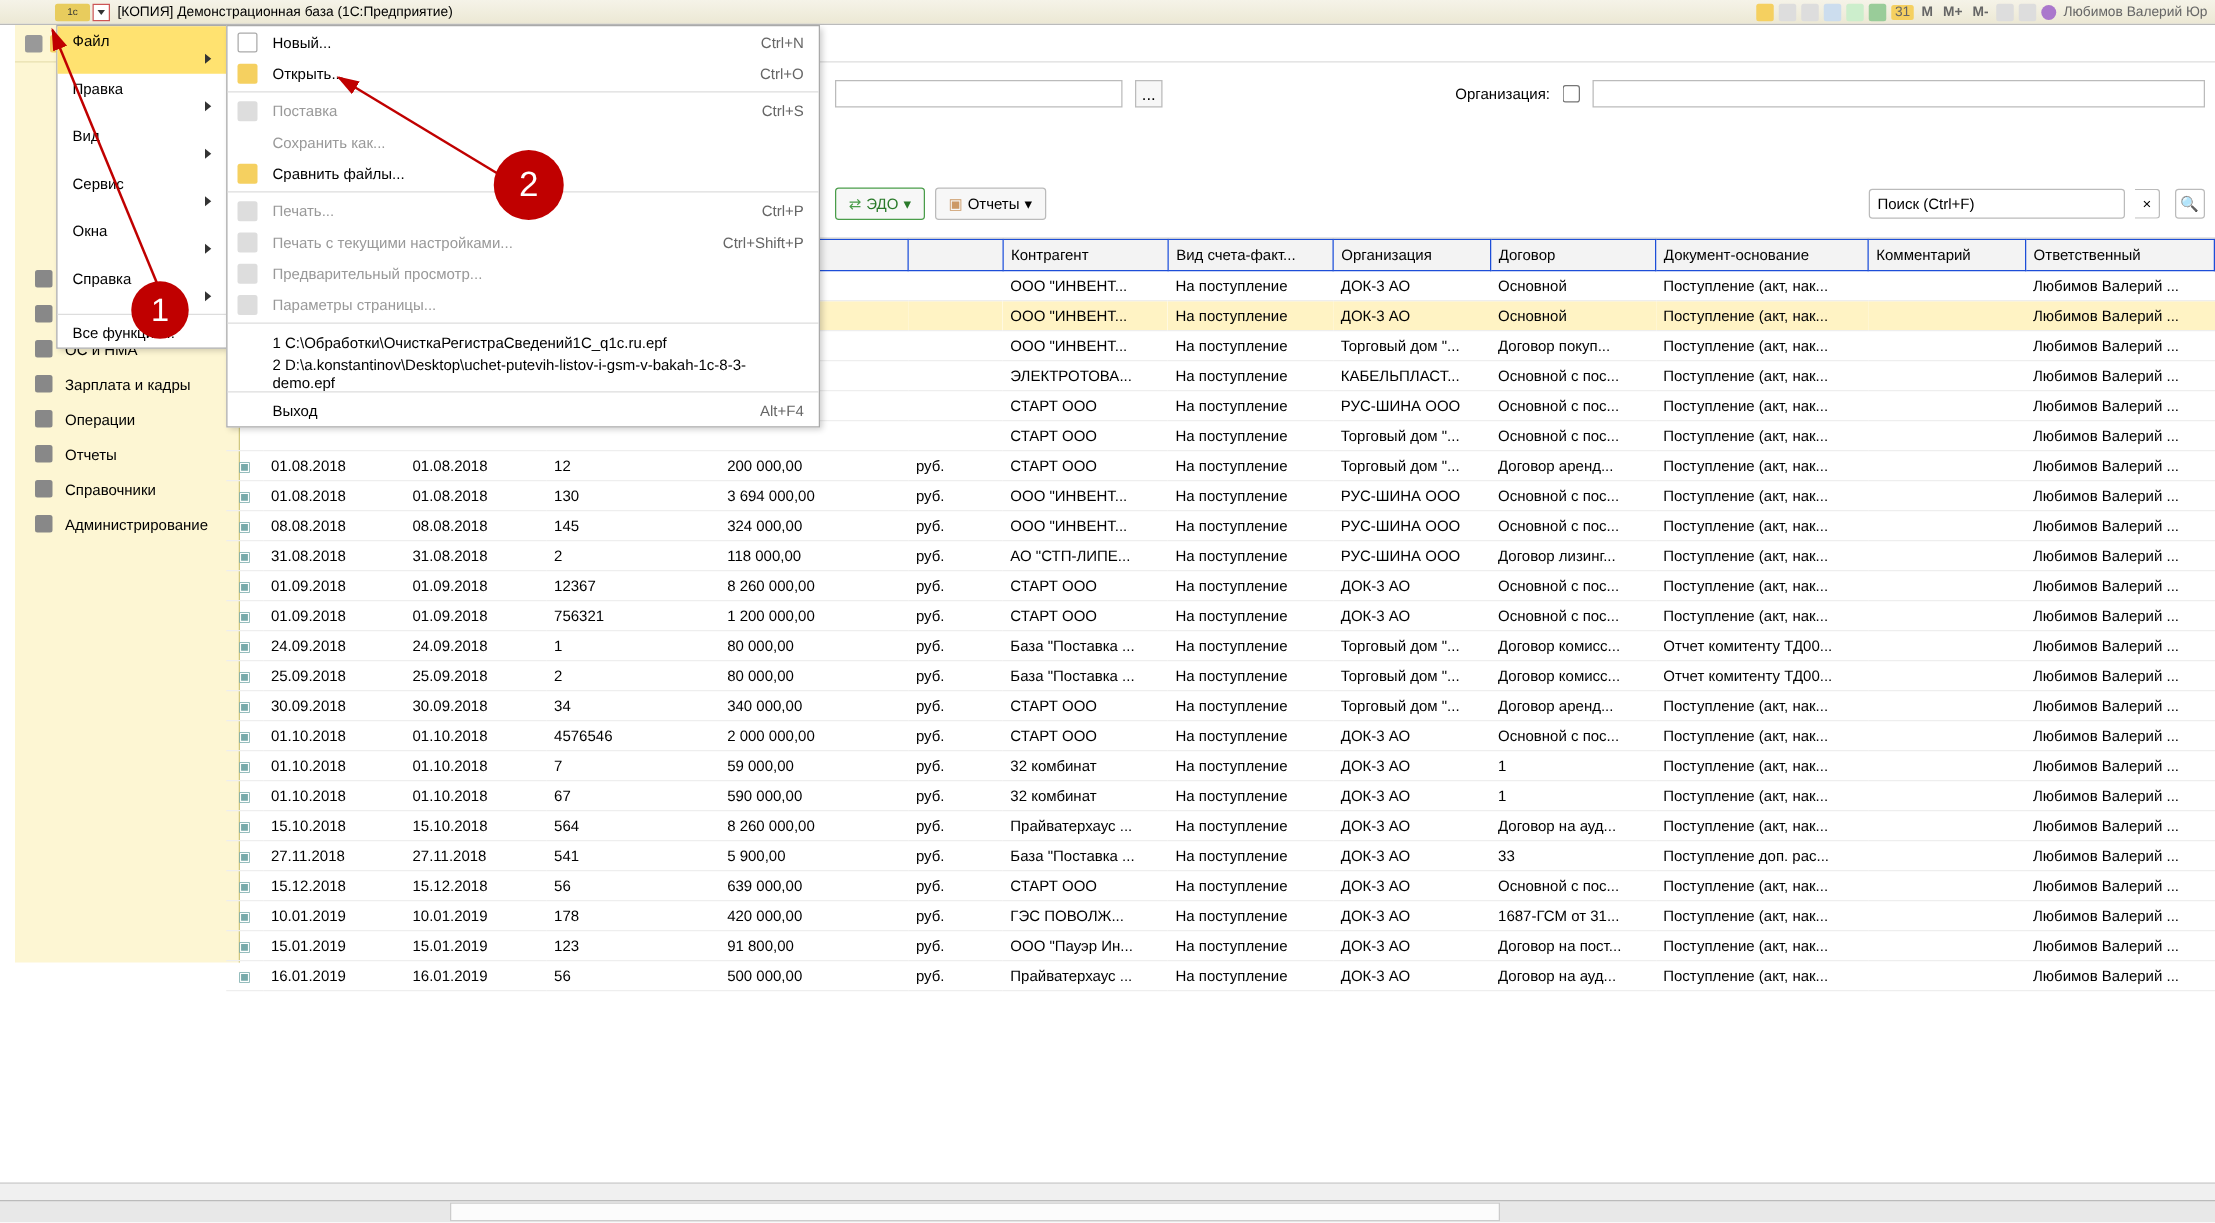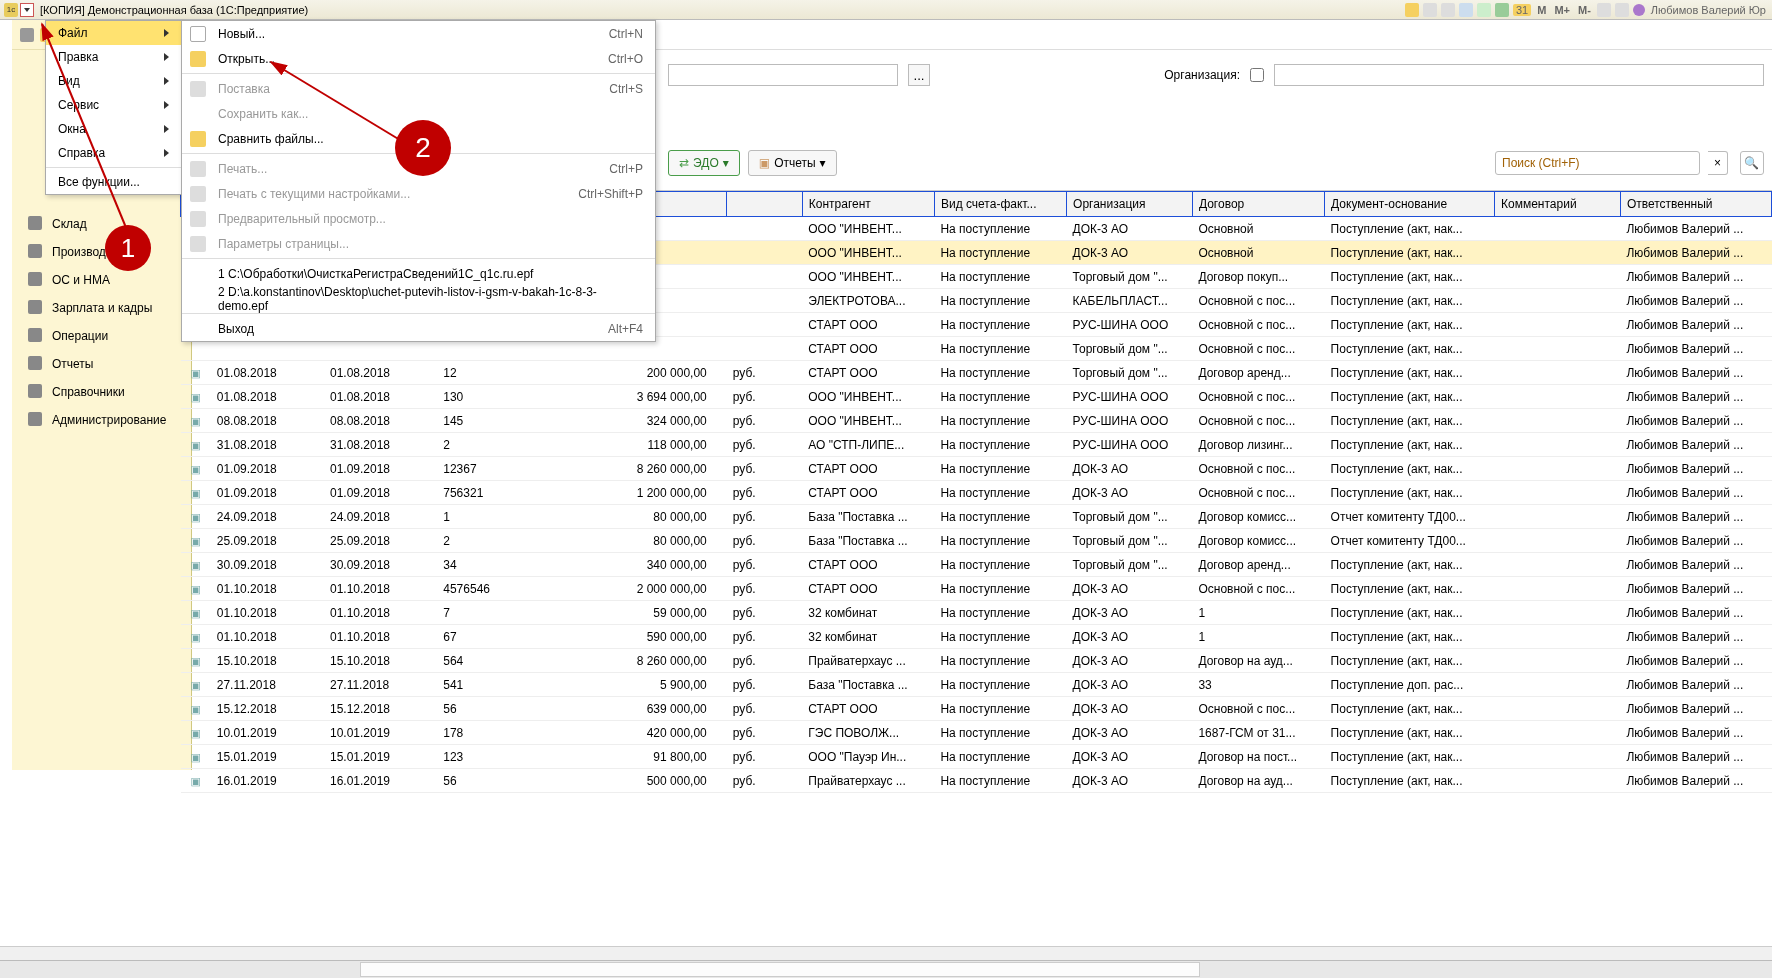--- a/index.html
+++ b/index.html
@@ -1,30 +1,30 @@
 <!DOCTYPE html>
 <html><head>
 <meta charset="utf-8">
 <style>
 * { box-sizing: border-box; margin: 0; padding: 0; }
 body { font-family: Arial, sans-serif; font-size: 12px; background: #fff; overflow: hidden; width: 1772px; height: 978px; position: relative; }
 
 
 .titlebar { height: 20px; background: linear-gradient(#f5f3e8, #ece8d4); border-bottom: 1px solid #bbb; display: flex; align-items: center; padding: 0 4px; font-size: 11px; }
-.titlebar .logo { width: 14px; height: 14px; background: #e8cc5d; border-radius: 2px; margin-right: 2px; display: inline-flex; align-items: center; justify-content: center; font-size: 8px; color: #333; }
+.titlebar .logo { width: 28px; height: 14px; background: #e8cc5d; border-radius: 2px; margin-right: 2px; display: inline-flex; align-items: center; justify-content: center; font-size: 8px; color: #333; margin-left: 40px; }
 .titlebar .dropdown-btn { width: 14px; height: 14px; border: 1px solid #c55; background: #fff; margin-right: 6px; position: relative; }
 .titlebar .dropdown-btn::after { content: ''; position: absolute; top: 4px; left: 3px; border-left: 3px solid transparent; border-right: 3px solid transparent; border-top: 4px solid #333; }
 .titlebar .right-icons { margin-left: auto; display: flex; gap: 4px; align-items: center; }
 .titlebar .right-icons span { font-size: 11px; color: #666; padding: 0 2px; }
 .titlebar .m-btn { font-weight: bold; color: #777; padding: 0 3px; }
 .titlebar .avatar { width: 12px; height: 12px; background: #a7c; border-radius: 50%; }
 
 
 .main-menu { position: absolute; top: 20px; left: 45px; width: 137px; background: #fff; border: 1px solid #aaa; box-shadow: 2px 2px 5px rgba(0,0,0,.2); z-index: 100; }
-.main-menu .item { padding: 5px 12px; font-size: 12px; position: relative; display: flex; align-items: flex-start; }
+.main-menu .item { padding: 5px 12px; font-size: 12px; position: relative; display: flex; align-items: flex-start; flex-direction: column; }
 .main-menu .item.active { background: #ffe270; }
 .main-menu .item .arrow { margin-left: auto; }
 .main-menu .item .arrow::after { content: ''; border-left: 5px solid #333; border-top: 4px solid transparent; border-bottom: 4px solid transparent; display: inline-block; }
 .main-menu .separator { border-top: 1px solid #ddd; margin: 2px 0; }
 
 
 .submenu { position: absolute; top: 20px; left: 181px; width: 475px; background: #fff; border: 1px solid #aaa; box-shadow: 2px 2px 5px rgba(0,0,0,.2); z-index: 101; }
 .submenu .item { padding: 5px 12px 5px 36px; font-size: 12px; display: flex; align-items: center; position: relative; height: 25px; }
 .submenu .item .icon-slot { position: absolute; left: 8px; width: 16px; height: 16px; }
 .submenu .item .shortcut { margin-left: auto; color: #666; }
@@ -43,31 +43,31 @@
 .filter-bar { height: 50px; padding: 10px 8px; display: flex; align-items: center; gap: 10px; font-size: 12px; }
 .filter-bar input.period { width: 230px; height: 22px; border: 1px solid #bbb; padding: 0 6px; }
 .filter-bar .dots { width: 22px; height: 22px; border: 1px solid #bbb; background: #f7f7f7; }
 .filter-bar label { margin-left: auto; }
 .filter-bar input[type=checkbox] { width: 14px; height: 14px; }
 .filter-bar .org-input { width: 490px; height: 22px; border: 1px solid #bbb; }
 
 .doc-toolbar { height: 35px; padding: 4px 8px; display: flex; align-items: center; gap: 8px; margin-top:45px;}
 .doc-toolbar .btn { height: 26px; padding: 0 10px; border: 1px solid #bbb; border-radius: 3px; background: #f7f7f7; font-size: 12px; display: flex; align-items: center; gap: 4px; }
 .doc-toolbar .btn.edo { border-color: #4a9d4a; color: #2a7a2a; }
-.doc-toolbar .search-box { margin-left: auto; width: 205px; height: 24px; border: 1px solid #bbb; padding: 0 6px; color: #a16207; display:flex; align-items:center; border-radius:3px;}
+.doc-toolbar .search-box { margin-left: auto; width: 205px; height: 24px; border: 1px solid #bbb; padding: 0 6px; color: #000000; display:flex; align-items:center; border-radius:3px;}
 .doc-toolbar .search-x { width: 20px; height: 24px; border: 1px solid #bbb; border-left:none; display:flex; align-items:center; justify-content:center; border-radius:0 3px 3px 0;}
 .doc-toolbar .magnify { width: 24px; height: 24px; border: 1px solid #bbb; border-radius: 3px; display:flex; align-items:center; justify-content:center; margin-left:4px;}
 
 
 .table-wrap { position: absolute; top: 170px; left: 0; right: 0; bottom: 0; overflow: hidden; border-top: 1px solid #ccc; }
 table { width: 100%; border-collapse: collapse; font-size: 12px; table-layout: fixed; }
 th { background: #f3f3f3; border: 1px solid #1d4ed8; padding: 5px 6px; text-align: left; font-weight: normal; height: 24px; white-space: nowrap; overflow: hidden; }
 td { border-bottom: 1px solid #eee; padding: 4px 6px; height: 24px; white-space: nowrap; overflow: hidden; text-overflow: ellipsis; }
 tr.selected td { background: #fff3c4; }
-td.num { text-align: right; padding-right: 20px; }
+td.num { padding-right: 20px; }
 td.doc-icon-cell { text-align: center; }
 
 
 .annot { position: absolute; z-index: 200; }
 .circle-1 { left: 105px; top: 225px; width: 46px; height: 46px; background: #c00000; border-radius: 50%; color: #fff; font-size: 26px; display: flex; align-items: center; justify-content: center; }
 .circle-2 { left: 395px; top: 120px; width: 56px; height: 56px; background: #c00000; border-radius: 50%; color: #fff; font-size: 28px; display: flex; align-items: center; justify-content: center; }
 svg.arrow-svg { position: absolute; top: 0; left: 0; pointer-events: none; z-index: 199; }
 
 
 .hscroll { position: absolute; bottom: 18px; left: 0; right: 0; height: 14px; background: #f0f0f0; border-top: 1px solid #ccc; }

